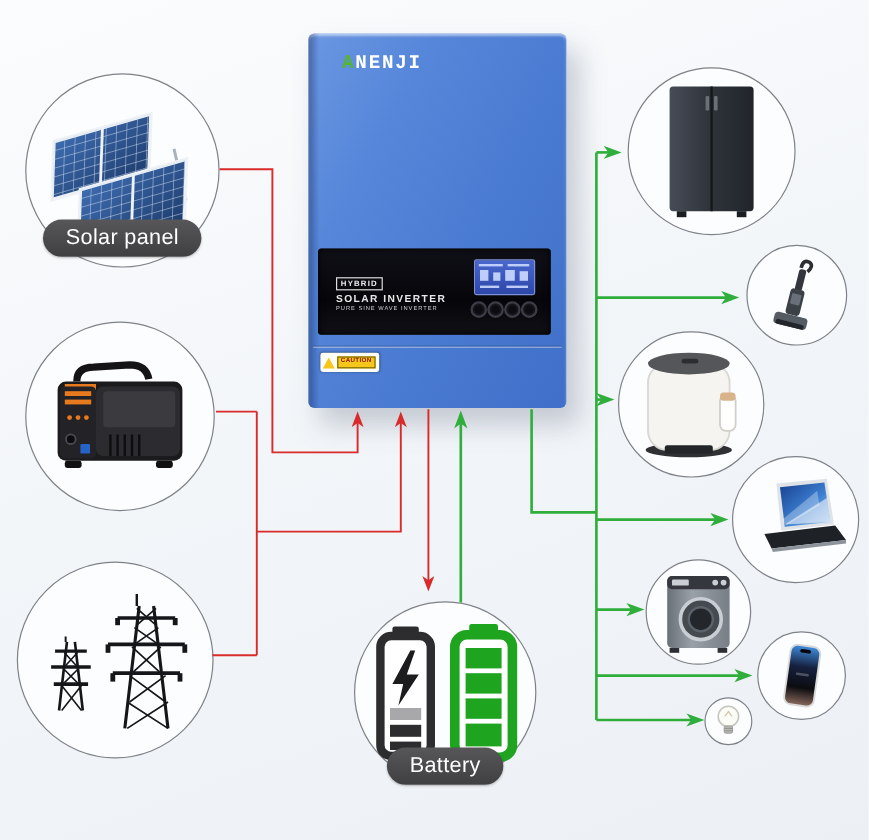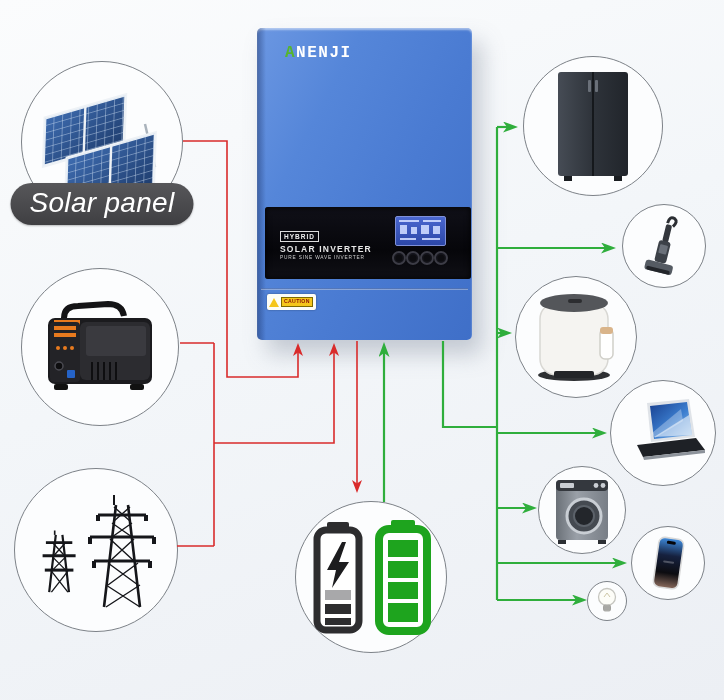--- a/index.html
+++ b/index.html
@@ -4,35 +4,35 @@
 <style>
   html,body{margin:0;padding:0;background:#fff;font-family:"Liberation Sans",sans-serif;}
   #stage{position:relative;width:724px;height:700px;overflow:hidden;
          background:linear-gradient(160deg,#fbfcfd 0%,#f3f6f9 45%,#eceff4 100%);}
   
   .circle{position:absolute;border-radius:50%;border:1.2px solid #7d8288;background:#fcfdfe;
           display:flex;align-items:center;justify-content:center;box-sizing:border-box;}
   .circle svg{display:block;}
   
   .pill{position:absolute;transform:translateX(-50%);background:linear-gradient(180deg,#57575a,#3f3f42);
-        color:#fff;font-size:28px;font-weight:400;letter-spacing:.3px;padding:4px 19px 6px;
-        border-radius:999px;white-space:nowrap;box-shadow:0 1px 2px rgba(0,0,0,.25);z-index:6;font-style:italic;}
+        color:#fff;font-size:18px;font-weight:400;letter-spacing:.3px;padding:4px 19px 6px;
+        border-radius:999px;white-space:nowrap;box-shadow:0 1px 2px rgba(0,0,0,.25);z-index:6;}
   
   #inverter{position:absolute;left:257px;top:28px;width:215px;height:312px;border-radius:5px;
             background:linear-gradient(118deg,#6b97e2 0%,#5586d9 28%,#4a7bd2 60%,#3f6fc8 100%);
             box-shadow:10px 14px 22px rgba(110,120,140,.35), inset 0 2px 2px rgba(255,255,255,.5);}
   #inverter::before{content:"";position:absolute;left:0;top:0;bottom:0;width:9px;border-radius:5px 0 0 5px;
             background:linear-gradient(90deg,rgba(10,25,70,.38),rgba(10,25,70,0));}
   #inverter::after{content:"";position:absolute;left:4px;right:4px;top:260px;height:2px;
             background:linear-gradient(180deg,rgba(20,40,90,.35),rgba(255,255,255,.5));}
   .brand{position:absolute;left:28px;top:16px;color:#fff;font-size:16px;font-weight:800;
          letter-spacing:1.5px;font-family:Liberation Mono, monospace;}
   .brand::first-letter{color:#56b52e;}
   .cpanel{position:absolute;left:8px;top:179px;width:194px;height:72px;border-radius:3px;
-          background:linear-gradient(180deg,#101018,#06060a 60%,#101016);box-shadow:inset 0 0 6px #000;padding-left:12px;}
+          background:linear-gradient(180deg,#101018,#06060a 60%,#101016);box-shadow:inset 0 0 6px #000;}
   .badge{position:absolute;left:15px;top:24px;color:#eee;border:1px solid #ddd;font-size:6.5px;
          font-weight:700;letter-spacing:1px;padding:1px 3px;}
   .ctitle{position:absolute;left:15px;top:37px;color:#e8e8e8;font-size:8.5px;font-weight:700;letter-spacing:1.2px;}
   .csub{position:absolute;left:15px;top:48px;color:#cfcfcf;font-size:4.8px;letter-spacing:.8px;}
   .lcd{position:absolute;left:130px;top:9px;width:49px;height:28px;border:1px solid #7e90d8;border-radius:2px;
        background:linear-gradient(180deg,#4a67cf,#2c47a8);overflow:hidden;}
   .lcd i{position:absolute;background:#cdd9ff;opacity:.9;}
   .btnrow{position:absolute;left:127px;top:44px;width:56px;display:flex;justify-content:space-between;}
   .pbtn{width:10px;height:10px;border-radius:50%;background:#0c0c10;border:2px solid #3c3c46;
         box-shadow:inset 0 0 0 1.5px #15151c, 0 0 1px #000;}
@@ -200,20 +200,21 @@
       <g>
         <rect x="82" y="2" width="24" height="11" rx="2" fill="#1ea41e"></rect>
         <rect x="70" y="11" width="48" height="102" rx="10" fill="#fff" stroke="#1ea41e" stroke-width="8"></rect>
         <rect x="79" y="22" width="30" height="17" fill="#1ea41e"></rect>
         <rect x="79" y="43" width="30" height="17" fill="#1ea41e"></rect>
         <rect x="79" y="64" width="30" height="17" fill="#1ea41e"></rect>
         <rect x="79" y="85" width="30" height="19" fill="#1ea41e"></rect>
       </g>
     </svg>
   </div>
+  <div class="pill" style="left:371px;top:623px;">Battery</div>
 
   <div id="inverter">
     <div class="brand">ANENJI</div>
     <div class="cpanel">
       <span class="badge">HYBRID</span>
       <span class="ctitle">SOLAR INVERTER</span>
       <span class="csub">PURE SINE WAVE INVERTER</span>
       <div class="lcd">
         <i style="left:3px;top:3px;width:20px;height:2px;"></i>
         <i style="left:27px;top:3px;width:18px;height:2px;"></i>

